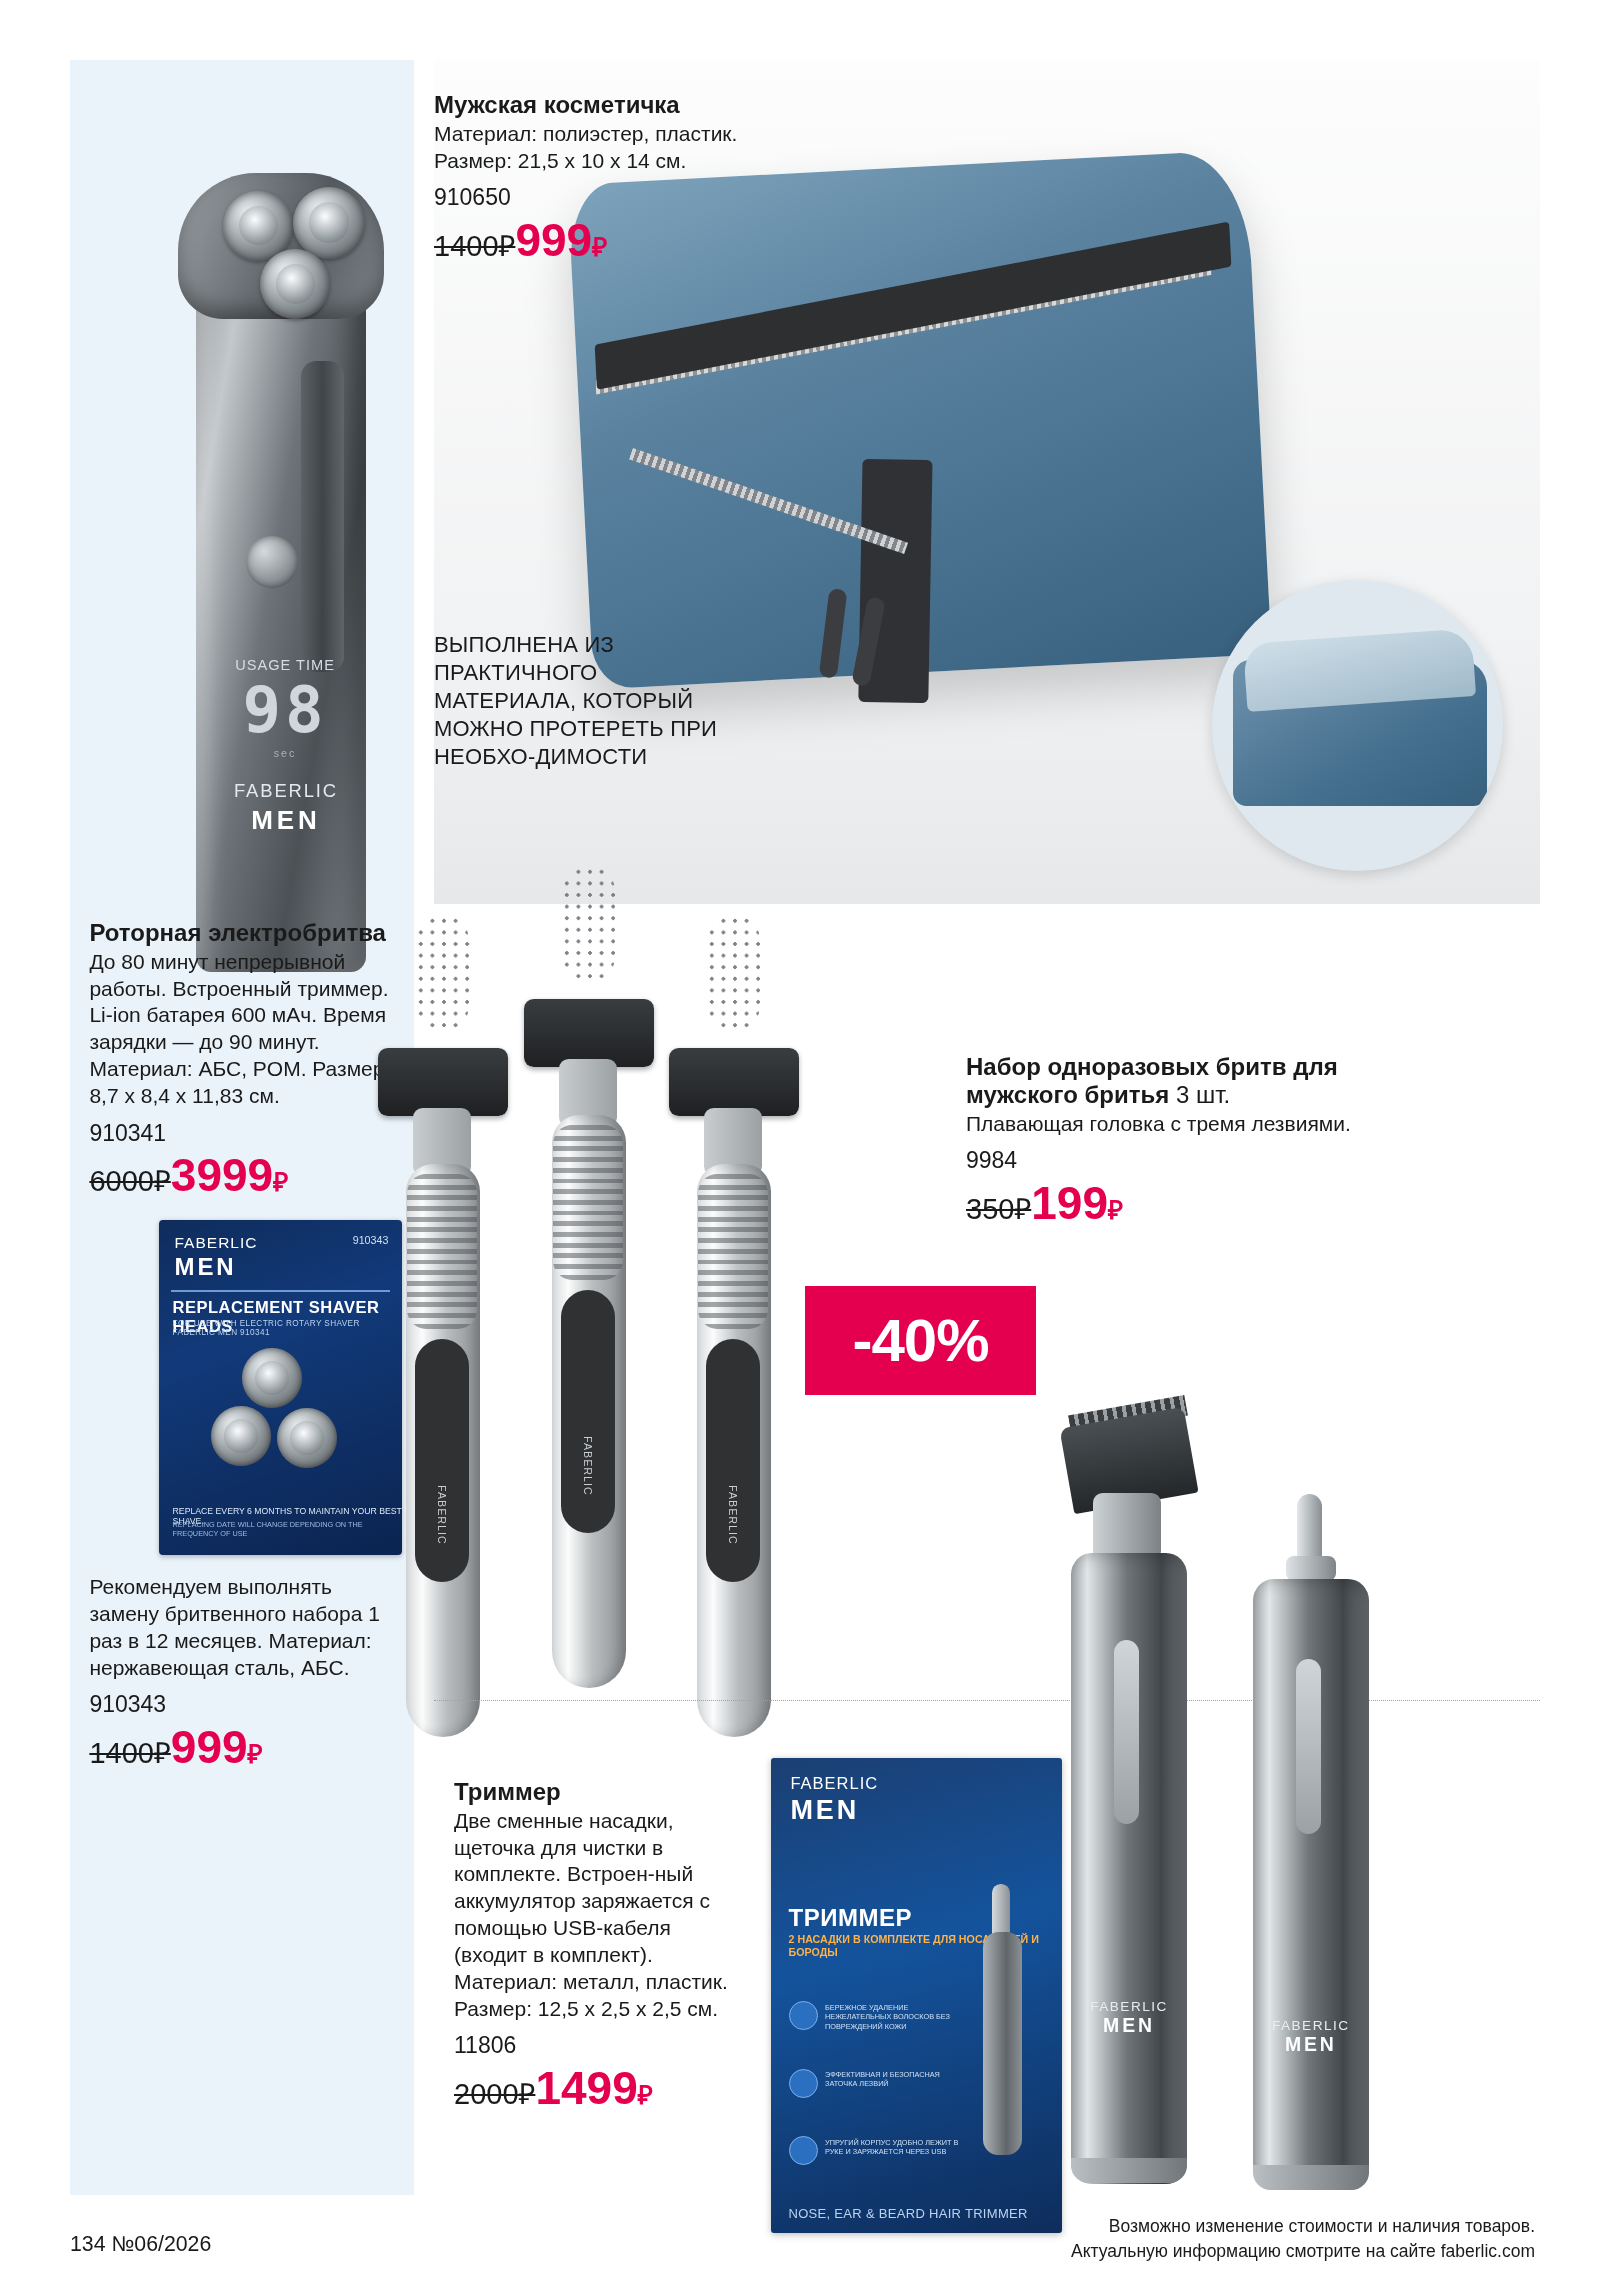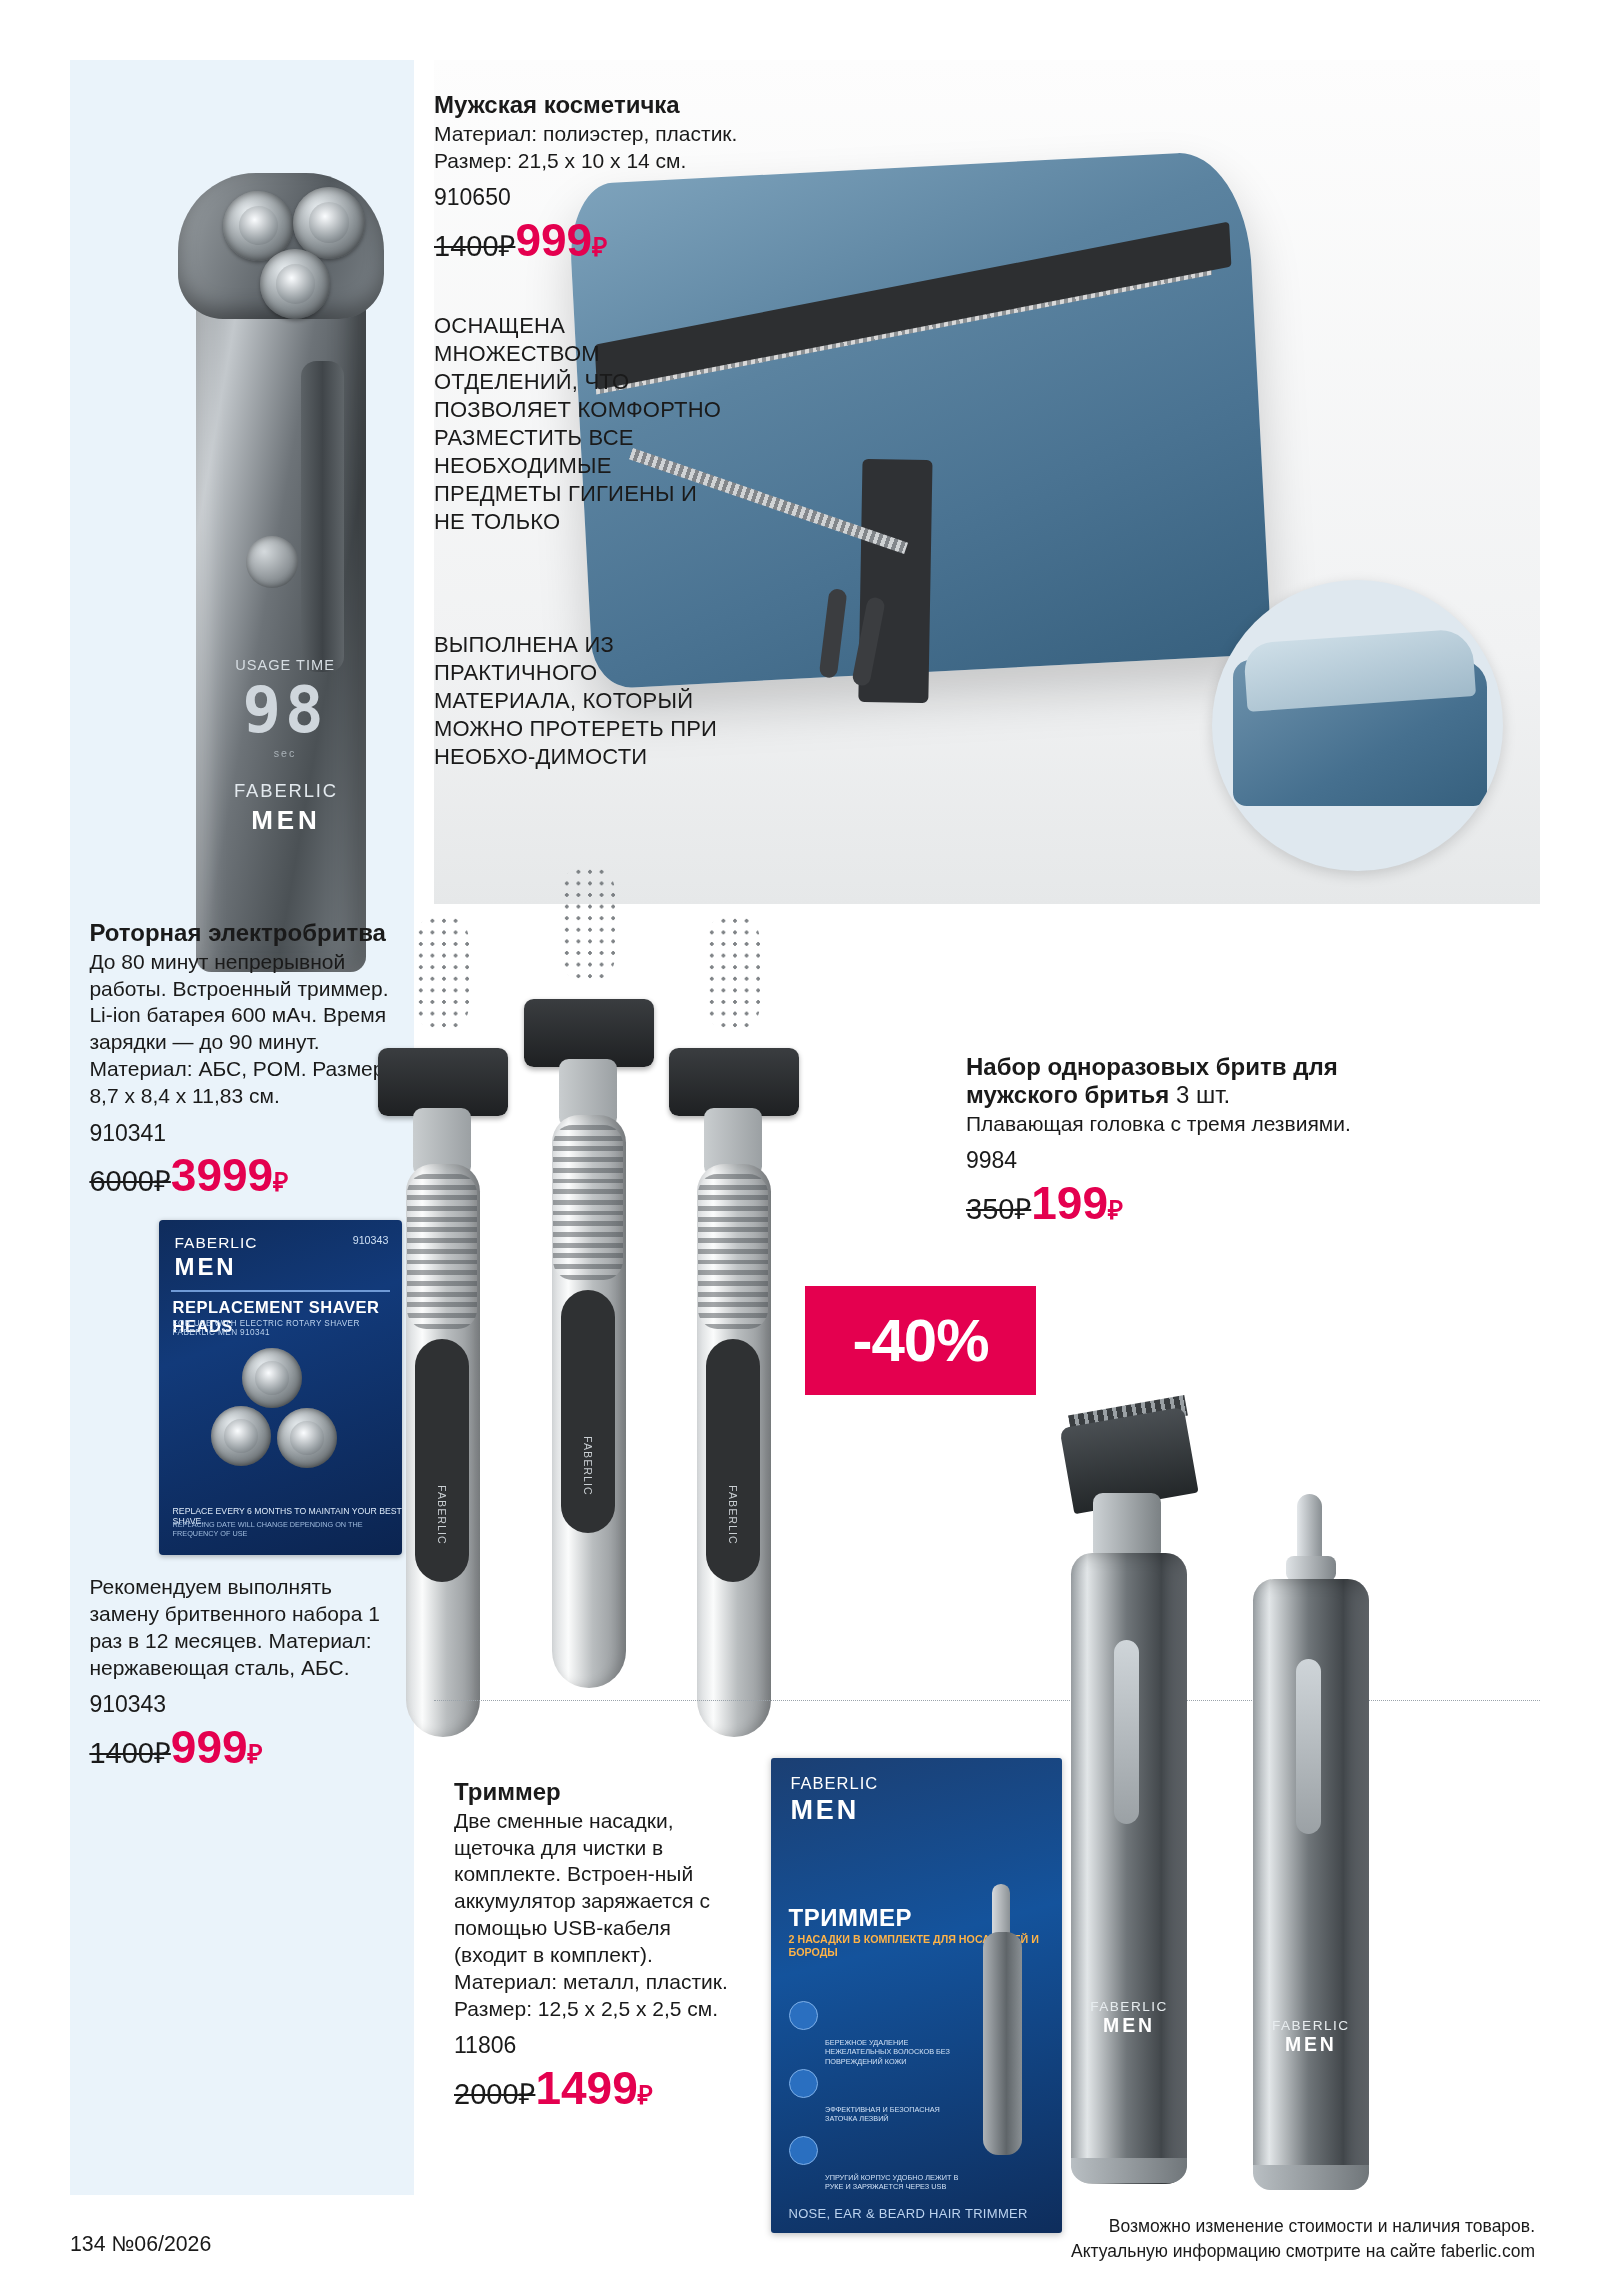--- a/index.html
+++ b/index.html
@@ -163,21 +163,21 @@
   
   .trimmer-info { position: absolute; left: 454px; top: 1778px; width: 291px; }
 
   .trim-box { position: absolute; left: 771px; top: 1758px; width: 291px; height: 475px;
     background: linear-gradient(165deg,#1b3f73 0%,#14539c 40%,#0e2d5c 100%);
     border-radius: 2.9px; overflow: hidden; box-shadow: 0 1.9px 7.8px rgba(0,0,0,.25); }
   .tb-brand { position: absolute; left: 19.4px; top: 15.5px; color: #fff; font-size: 16.5px; letter-spacing: 1px; }
   .tb-men { position: absolute; left: 19.4px; top: 37px; color: #fff; font-size: 27px; font-weight: bold; letter-spacing: 2.9px; }
   .tb-title { position: absolute; left: 17.5px; top: 146px; color: #fff; font-size: 24px; font-weight: bold; letter-spacing: 0.5px; }
   .tb-sub { position: absolute; left: 17.5px; top: 175px; color: #ffb347; font-size: 10.7px; font-weight: bold; line-height: 1.25; }
-  .tb-feat { position: absolute; left: 17.5px; width: 146px; color: #cfe0f5; font-size: 7.3px; line-height: 1.3; margin-top: 35px; }
+  .tb-feat { position: absolute; left: 17.5px; width: 146px; color: #cfe0f5; font-size: 7.3px; line-height: 1.3; }
   .tb-ic { position: absolute; left: 17.5px; width: 29px; height: 29px; border-radius: 50%;
     background: #2a6fc0; border: 1px solid #7fb0e8; }
   .tb-foot { position: absolute; left: 17.5px; bottom: 11.6px; color: #bcd3ef; font-size: 13px; letter-spacing: 0.3px; }
   .tb-trimmer-img { position: absolute; right: 25px; top: 116px; width: 70px; height: 291px; }
   .tb-trimmer-img .body { position: absolute; left: 15.5px; top: 58px; width: 39px; height: 223px;
     border-radius: 15.5px; background: linear-gradient(90deg,#aeb3b7,#5f6569 60%,#8a9094); }
   .tb-trimmer-img .tip { position: absolute; left: 25px; top: 9.7px; width: 17.5px; height: 56px;
     border-radius: 8.7px 8.7px 2.9px 2.9px; background: linear-gradient(90deg,#d7dadd,#8b9195); }
 
   
@@ -304,21 +304,20 @@
     <h3 class="prod-title">Мужская косметичка</h3>
     <div class="desc">Материал: полиэстер, пластик.</div>
     <div class="desc">Размер: 21,5 x 10 x 14 см.</div>
     <div class="code">910650</div>
     <div class="price-row">
       <span class="old-price">1400₽</span>
       <span class="new-price"><span>999</span><span class="rub">₽</span></span>
     </div>
   </div>
 
-  <div class="bag-feature">ОСНАЩЕНА МНОЖЕСТВОМ ОТДЕЛЕНИЙ, ЧТО ПОЗВОЛЯЕТ КОМФОРТНО РАЗМЕСТИТЬ ВСЕ НЕОБХОДИМЫЕ ПРЕДМЕТЫ ГИГИЕНЫ И НЕ ТОЛЬКО</div>
   <div class="bag-feature2">ВЫПОЛНЕНА ИЗ ПРАКТИЧНОГО МАТЕРИАЛА, КОТОРЫЙ МОЖНО ПРОТЕРЕТЬ ПРИ НЕОБХО-ДИМОСТИ</div>
 
   <div class="razors">
     <div class="razor r1">
       <div class="cartridge"></div>
       <div class="neck"></div>
       <div class="handle"></div>
       <div class="ridges"></div>
       <div class="grip"></div>
       <div class="dots"></div>

